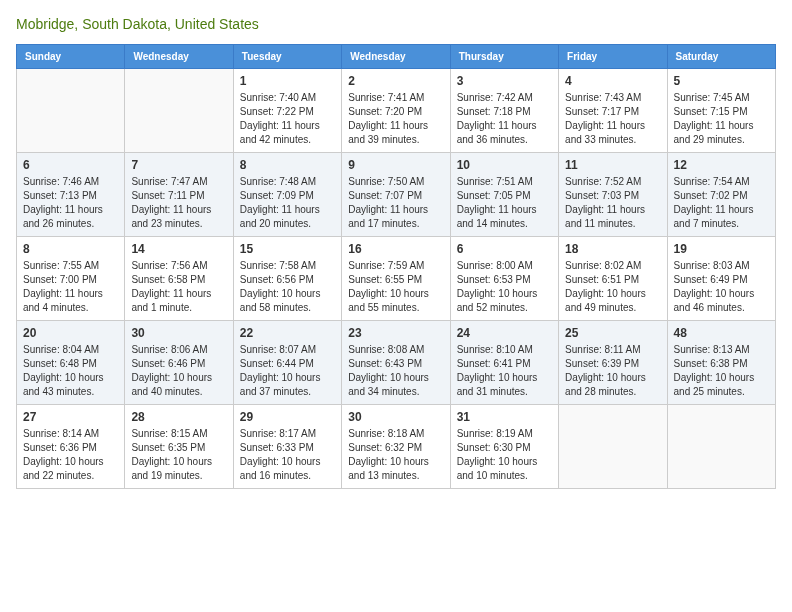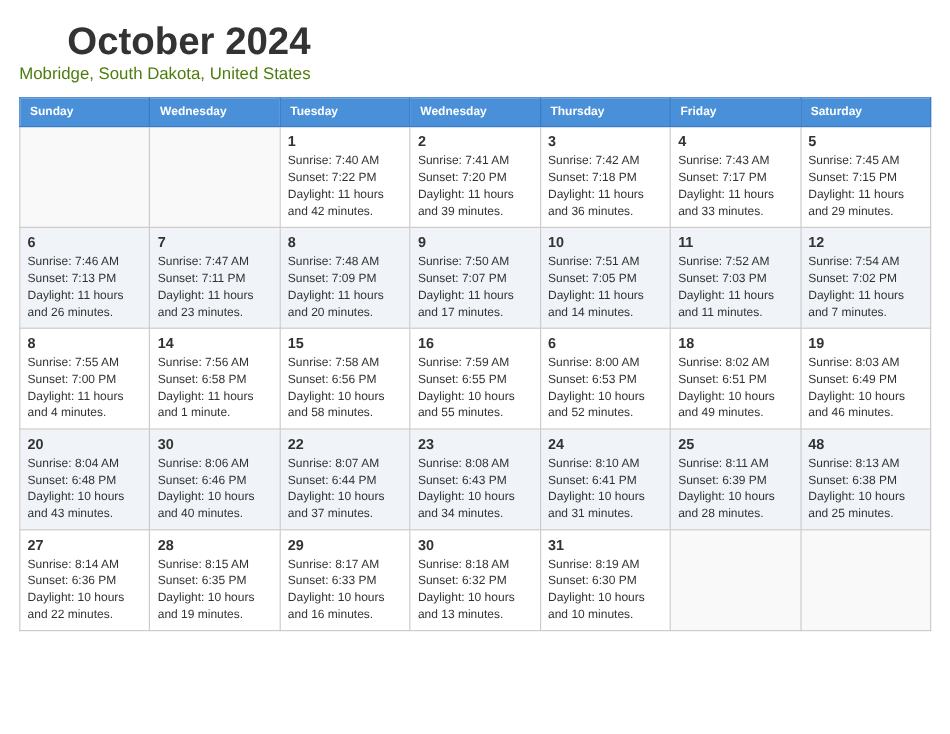--- a/index.html
+++ b/index.html
@@ -87,21 +87,20 @@
     }
     .row-shaded td {
       background: #f0f4f8;
     }
   </style>
 </head>
 <body>
 
 <div class="header">
   <div class="title-block">
-    <div class="main-title">October 2024</div>
     <div class="subtitle">Mobridge, South Dakota, United States</div>
   </div>
 </div>
 
 <table class="calendar">
   <thead>
     <tr>
     <th>Sunday</th>
         <th>Wednesday</th>
         <th>Tuesday</th>

